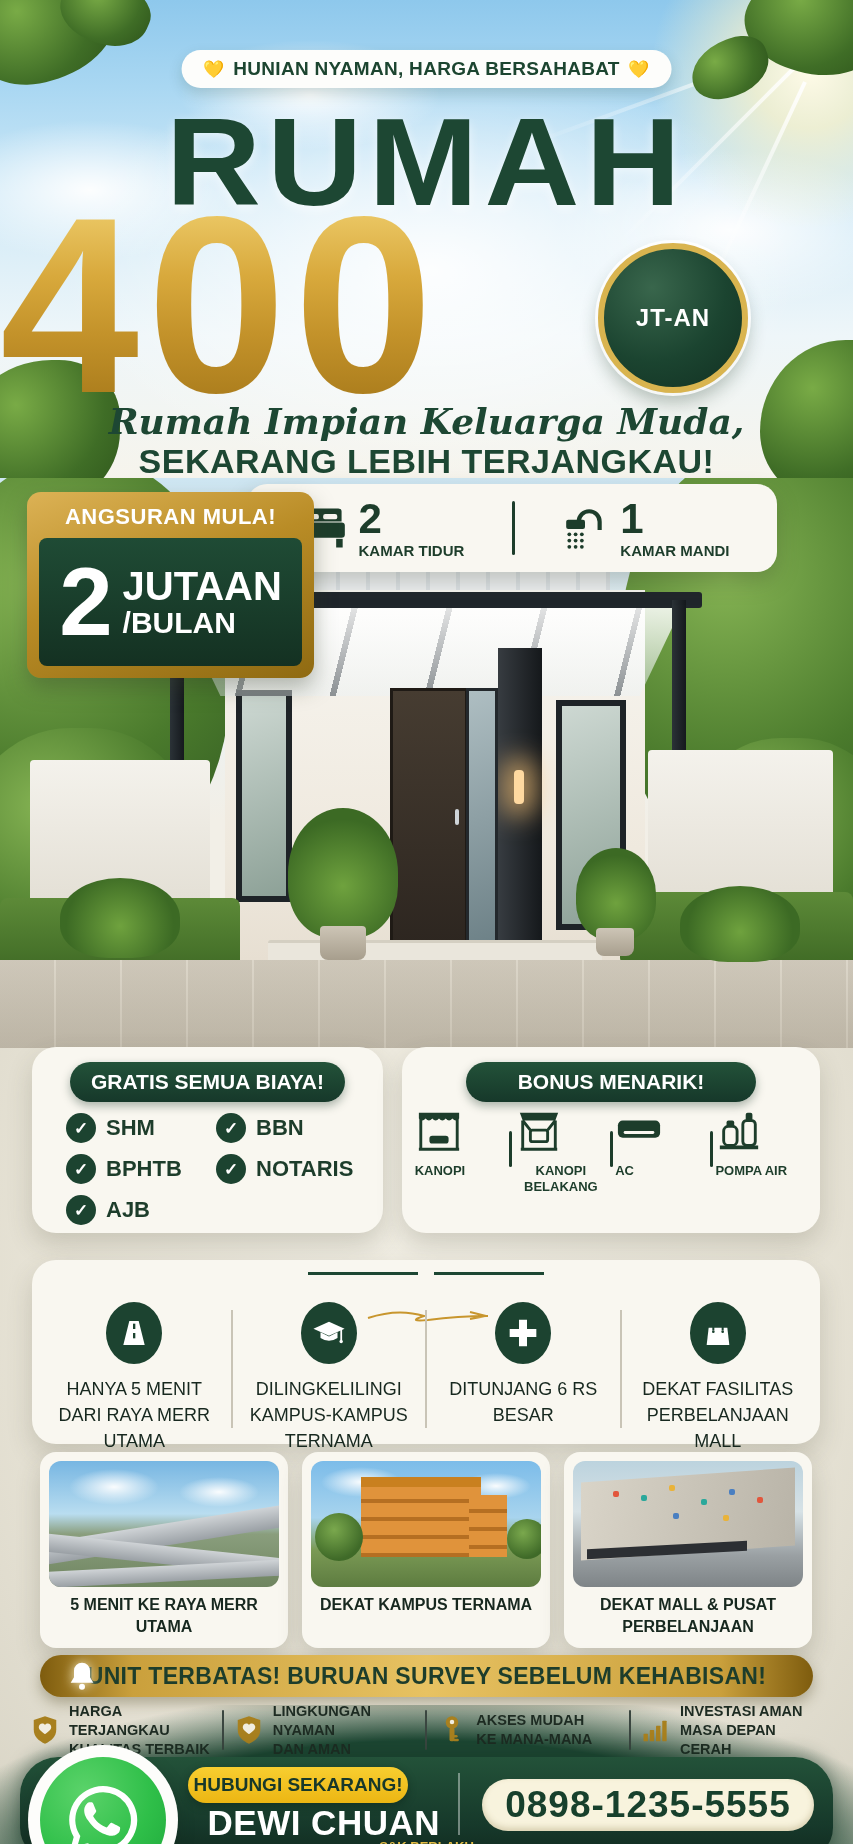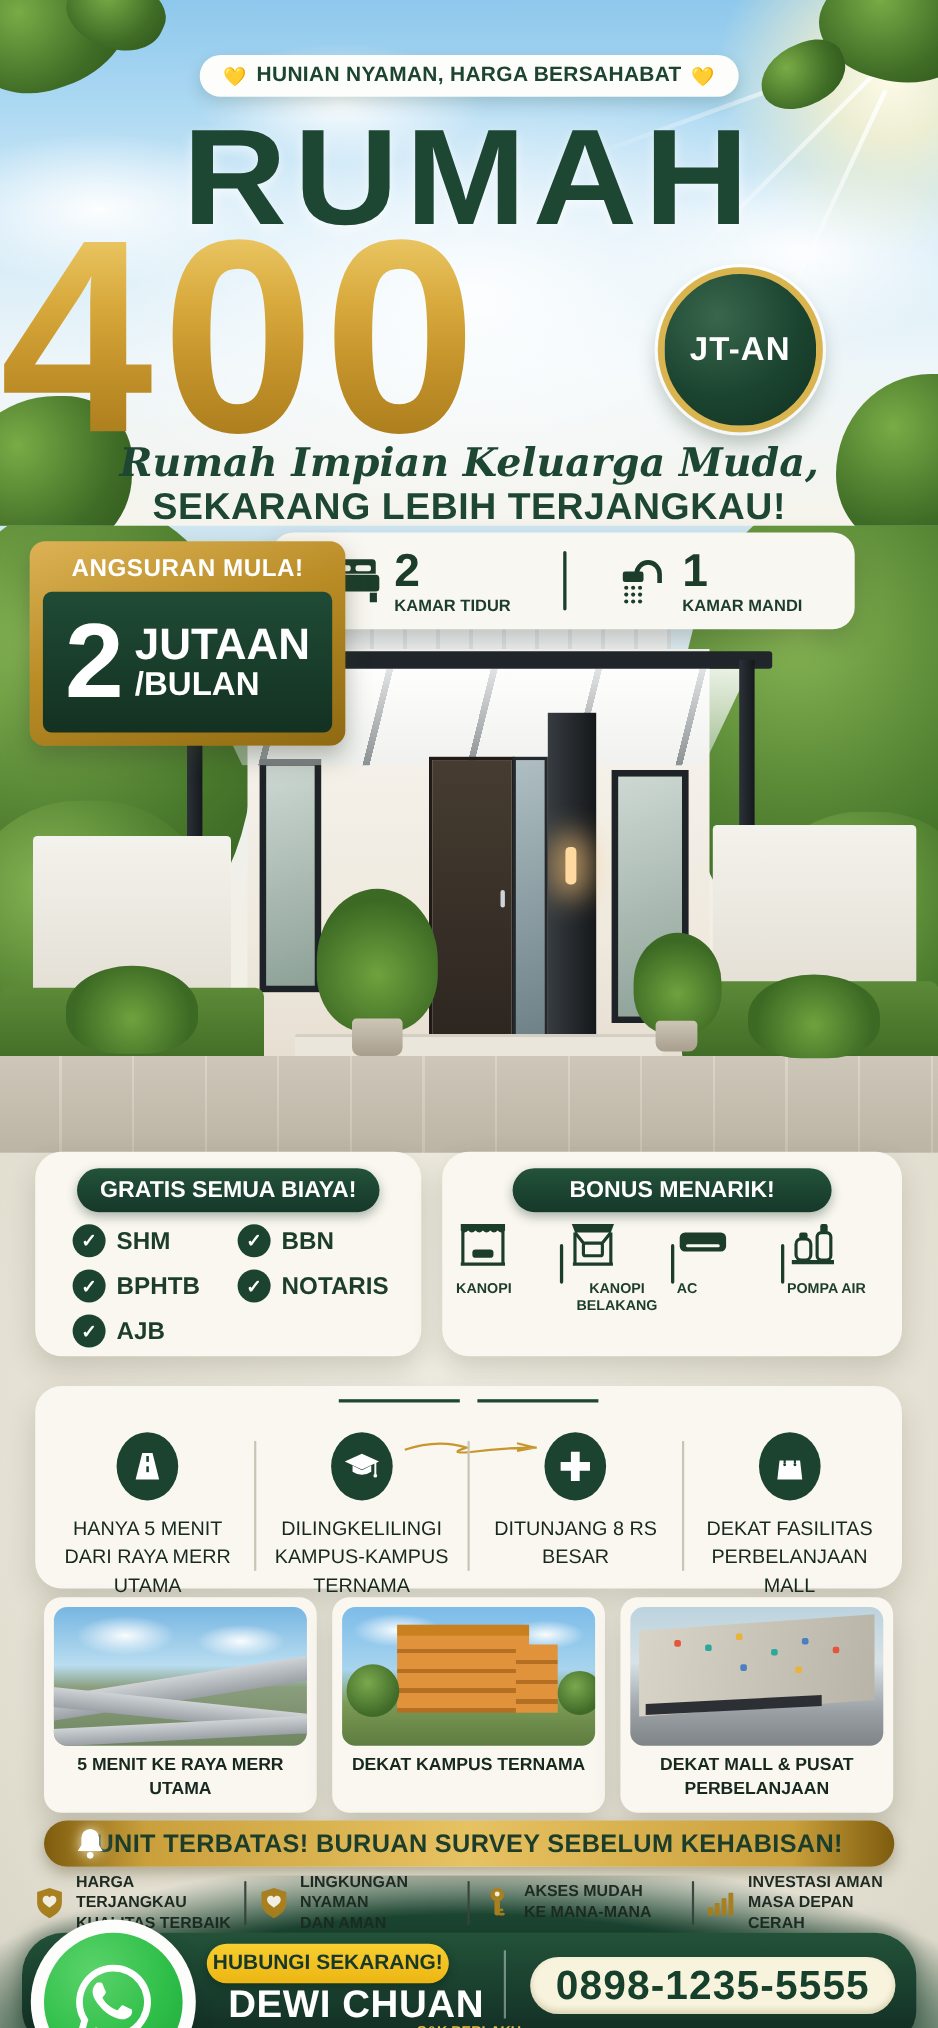--- a/index.html
+++ b/index.html
@@ -29,21 +29,21 @@
     font-size:124px;font-weight:800;color:#1d4733;letter-spacing:6px;line-height:1;
     transform:scaleX(1.06);text-shadow:0 4px 10px rgba(255,255,255,.6);}
   .price{left:0;top:208px;width:720px;z-index:6;
     font-size:250px;font-weight:800;letter-spacing:8px;line-height:.78;
     background:linear-gradient(180deg,#ecc967 0%,#d8a93c 35%,#c3922a 65%,#aa7c1c 100%);
     -webkit-background-clip:text;background-clip:text;color:transparent;}
   .price-badge{left:598px;top:243px;width:138px;height:138px;border-radius:50%;z-index:7;
     background:radial-gradient(circle at 35% 28%,#39664c 0%,#1b4430 55%,#123022 100%);
     border:6px solid #d9b44f;box-shadow:0 0 0 3px rgba(255,255,255,.85),0 10px 18px rgba(30,60,40,.3);
     display:flex;align-items:center;justify-content:center;}
-  .price-badge span{color:#fff;font-size:30px;font-weight:800;letter-spacing:1px;}
+  .price-badge span{color:#fff;font-size:24px;font-weight:800;letter-spacing:1px;}
   .script-line{left:0;top:400px;width:853px;text-align:center;z-index:6;
     font-family:"DejaVu Serif",serif;font-style:italic;font-size:36px;font-weight:bold;color:#1d4733;}
   .subline{left:0;top:442px;width:853px;text-align:center;z-index:6;
     font-size:34px;font-weight:800;color:#1d4733;letter-spacing:.5px;}
 
   
   .specs-card{left:247px;top:484px;width:530px;height:88px;z-index:8;
     background:#f9f7f1;border-radius:20px;box-shadow:0 10px 22px rgba(50,60,40,.25);
     display:flex;align-items:center;justify-content:space-evenly;}
   .spec{display:flex;align-items:center;gap:12px;color:#1d3d2b;}
@@ -422,21 +422,21 @@
         </div>
         <div class="lbl">DILINGKELILINGI KAMPUS-KAMPUS TERNAMA</div>
       </div>
       <div class="loc-div"></div>
       <div class="loc-item">
         <div class="loc-circle">
           <svg viewBox="0 0 48 48" width="32" height="32">
             <path d="M18 4 h12 v14 h14 v12 h-14 v14 h-12 v-14 h-14 v-12 h14 z" fill="#ffffff"></path>
           </svg>
         </div>
-        <div class="lbl">DITUNJANG 8 RS BESAR</div>
+        <div class="lbl">DITUNJANG 6 RS BESAR</div>
       </div>
       <div class="loc-div"></div>
       <div class="loc-item">
         <div class="loc-circle">
           <svg viewBox="0 0 48 48" width="32" height="32">
             <path d="M10 16 h28 l3 26 h-34 z" fill="#ffffff"></path>
             <path d="M17 20 v-6 a7 7 0 0 1 14 0 v6" fill="none" stroke="#1c4330" stroke-width="3"></path>
             <circle cx="17" cy="22" r="2" fill="#1c4330"></circle>
               <circle cx="31" cy="22" r="2" fill="#1c4330"></circle>
           </svg>

